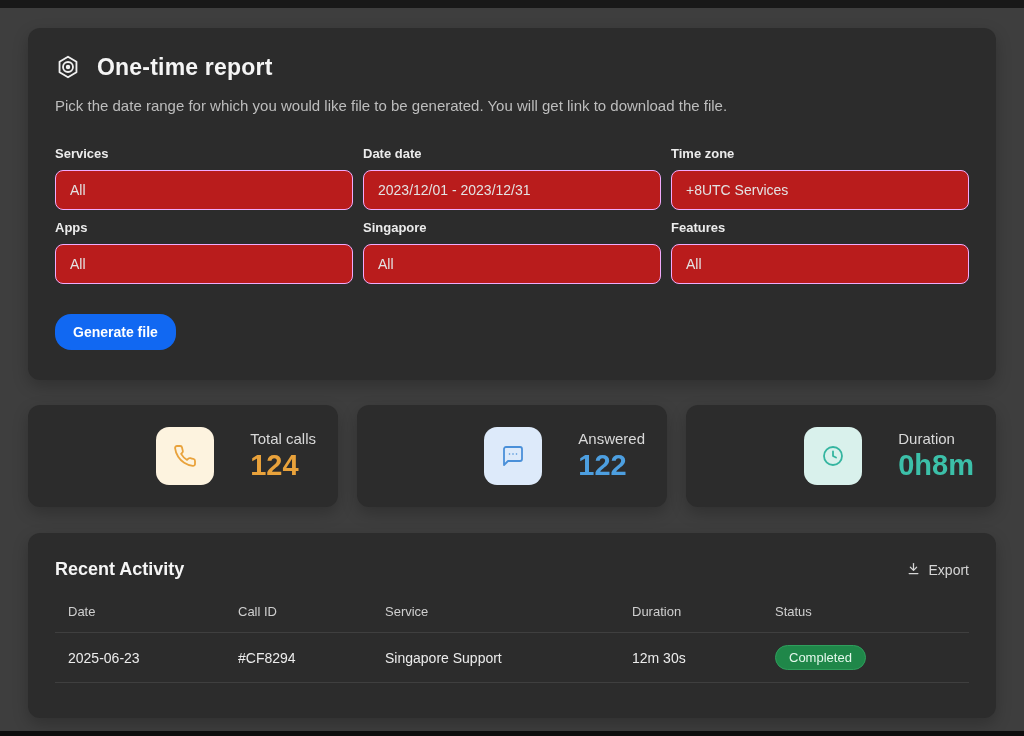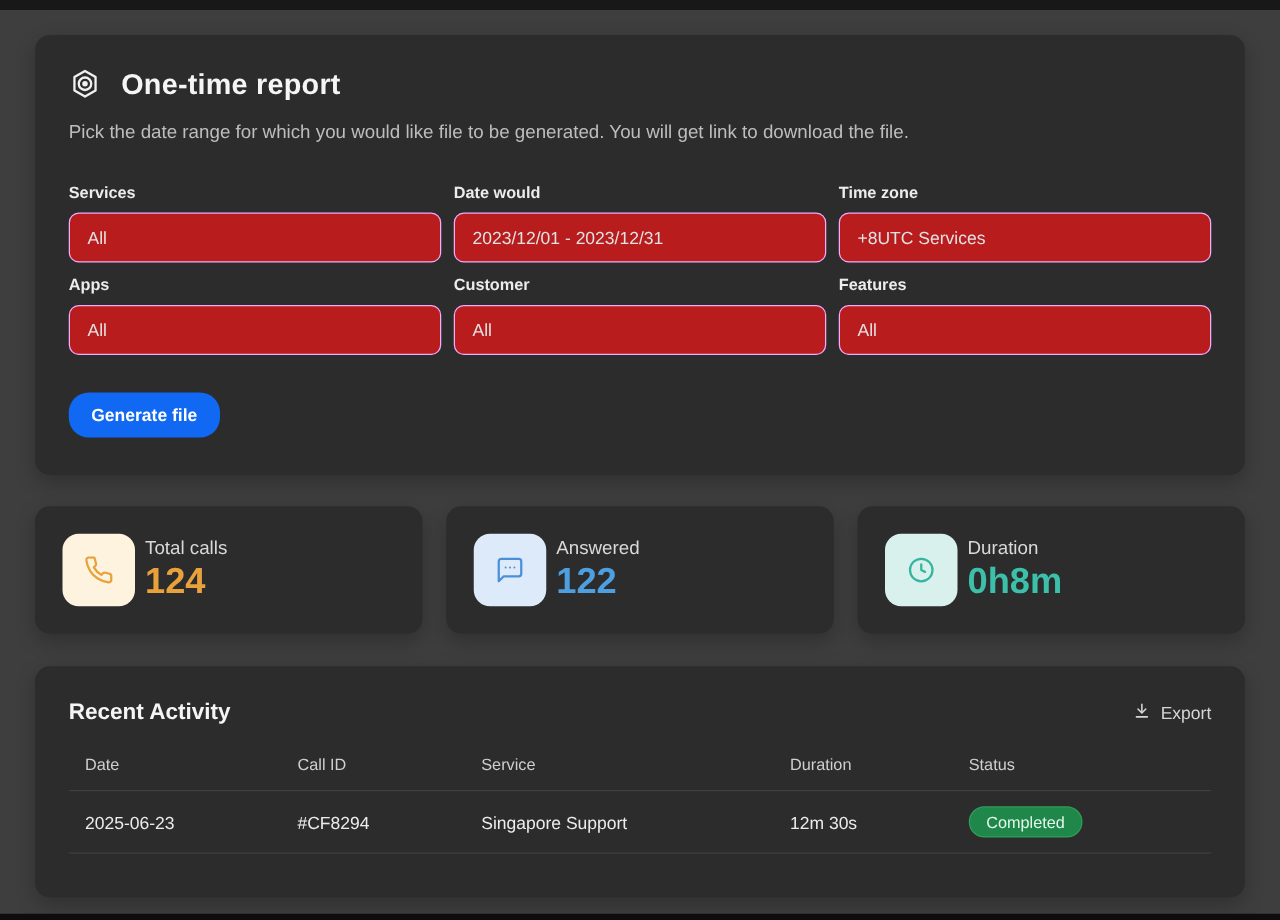--- a/index.html
+++ b/index.html
@@ -64,21 +64,21 @@
     cursor: pointer;
   }
 
   
   .stats-row {
     margin-top: 25px;
     display: grid;
     grid-template-columns: 1fr 1fr 1fr;
     column-gap: 19px;
   }
-  .stat-card { height: 102px; padding: 22px; display: flex; align-items: center; gap: 8px; }
+  .stat-card { height: 102px; padding: 22px; display: flex; align-items: center; gap: 36px; justify-content: flex-end; }
   .stat-icon-box {
     width: 58px; height: 58px; border-radius: 13px;
     display: flex; align-items: center; justify-content: center;
     flex: 0 0 auto;
   }
   .stat-icon-box.orange { background: #fdf3df; }
   .stat-icon-box.blue   { background: #ddeafa; }
   .stat-icon-box.teal   { background: #d9f1ec; }
   .stat-label { color: #d9d9d9; font-size: 15px; }
   .stat-value { font-size: 29px; font-weight: 700; margin-top: 2px; }
@@ -138,33 +138,33 @@
     </div>
 
     <p class="report-desc">Pick the date range for which you would like file to be generated. You will get link to download the file.</p>
 
     <div class="form-grid">
       <div>
         <span class="field-label">Services</span>
         <div class="field-input">All</div>
       </div>
       <div>
-        <span class="field-label">Date would</span>
+        <span class="field-label">Date date</span>
         <div class="field-input">2023/12/01 - 2023/12/31</div>
       </div>
       <div>
         <span class="field-label">Time zone</span>
         <div class="field-input">+8UTC Services</div>
       </div>
       <div>
         <span class="field-label">Apps</span>
         <div class="field-input">All</div>
       </div>
       <div>
-        <span class="field-label">Customer</span>
+        <span class="field-label">Singapore</span>
         <div class="field-input">All</div>
       </div>
       <div>
         <span class="field-label">Features</span>
         <div class="field-input">All</div>
       </div>
     </div>
 
     <button class="generate-btn">Generate file</button>
   </section>

